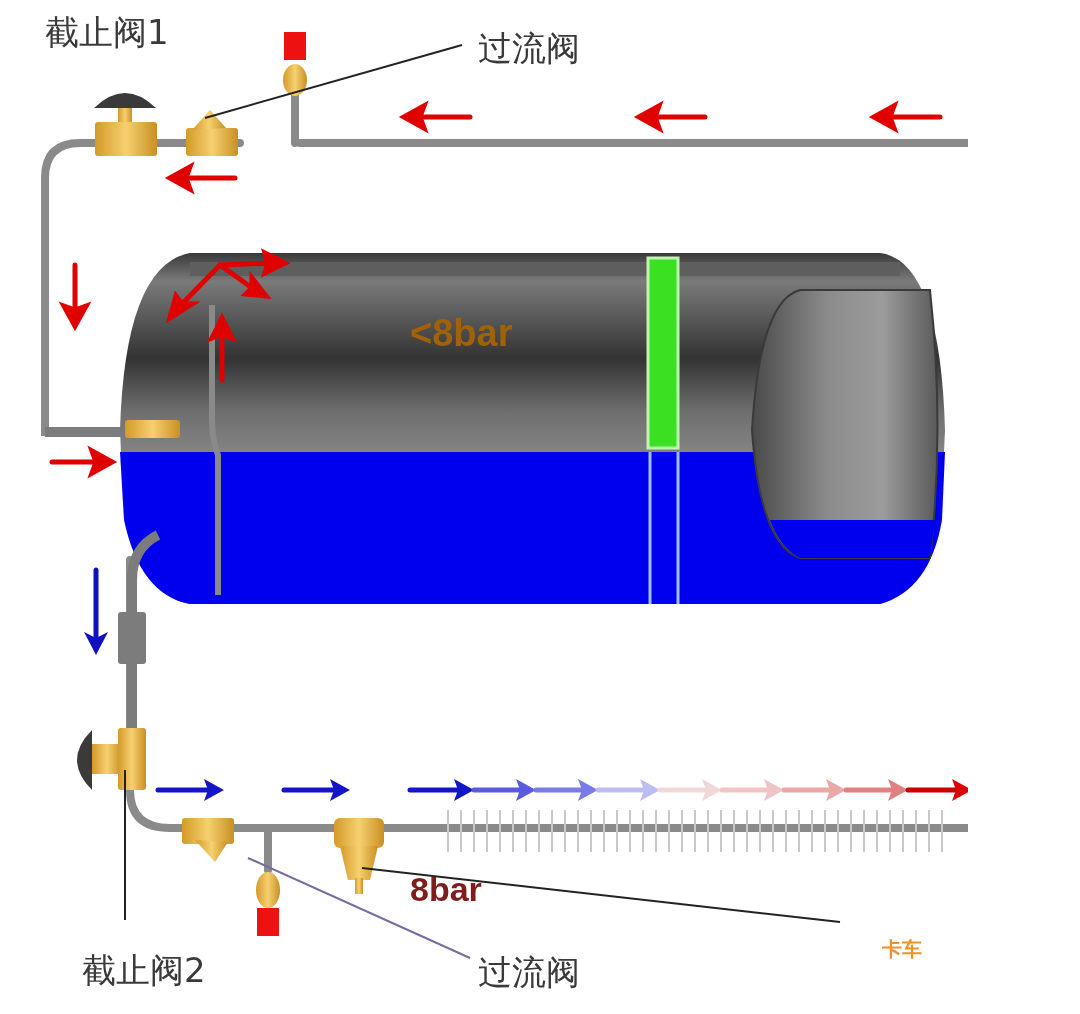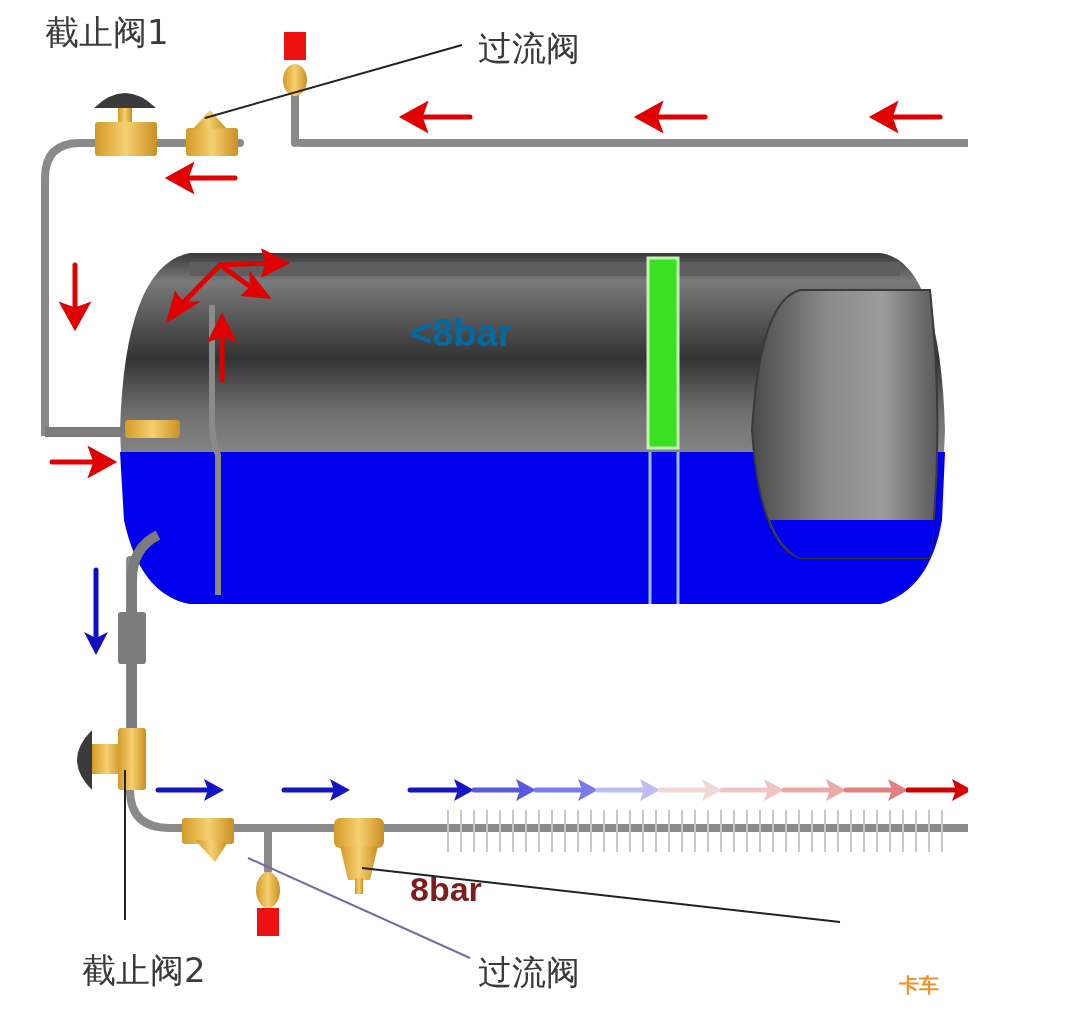--- a/index.html
+++ b/index.html
@@ -1,20 +1,20 @@
 <!DOCTYPE html>
 <html><head>
   <meta charset="utf-8">
   <style>
     html, body { margin: 0; padding: 0; background: #ffffff; }
     #stage { position: relative; width: 968px; height: 1014px; overflow: hidden; background: #ffffff; font-family: "DejaVu Sans", sans-serif; }
     svg#diagram { position: absolute; left: 0; top: 0; }
     .label { position: absolute; color: #3a3a3a; font-size: 34px; white-space: nowrap; font-family: "DejaVu Sans", sans-serif; }
     .label-bold { position: absolute; color: #7f1d1d; font-size: 34px; font-weight: bold; white-space: nowrap; font-family: "Liberation Sans", sans-serif; }
-    .tank-label { position: absolute; color: #0369a1; font-size: 38px; font-weight: bold; white-space: nowrap; font-family: "Liberation Sans", sans-serif; }
+    .tank-label { position: absolute; color: #a16207; font-size: 38px; font-weight: bold; white-space: nowrap; font-family: "Liberation Sans", sans-serif; }
     .watermark { position: absolute; color: #111; font-size: 40px; font-weight: bold; white-space: nowrap; font-family: "DejaVu Sans", sans-serif; }
     .watermark-small { position: absolute; color: #f0922a; font-size: 20px; font-weight: bold; font-family: "DejaVu Sans", sans-serif; }
   </style>
 </head>
 <body>
 
 <div id="stage">
 
   <svg id="diagram" width="1080" height="1014" viewBox="0 0 1080 1014">
     <defs>
@@ -238,15 +238,15 @@
       <line x1="362" y1="868" x2="840" y2="922"></line>
     </g>
   </svg>
 
   <div class="label" style="left:45px; top:10px;">截止阀1</div>
   <div class="label" style="left:478px; top:26px;">过流阀</div>
   <div class="tank-label" style="left:410px; top:312px;">&lt;8bar</div>
   <div class="label" style="left:82px; top:948px;">截止阀2</div>
   <div class="label" style="left:478px; top:950px;">过流阀</div>
   <div class="label-bold" style="left:410px; top:870px;">8bar</div>
-  <div class="watermark-small" style="left:882px; top:972px;margin-left:17px;">卡车</div>
+  <div class="watermark-small" style="left:882px; top:936px;">卡车</div>
 
 </div>
 
 </body></html>

